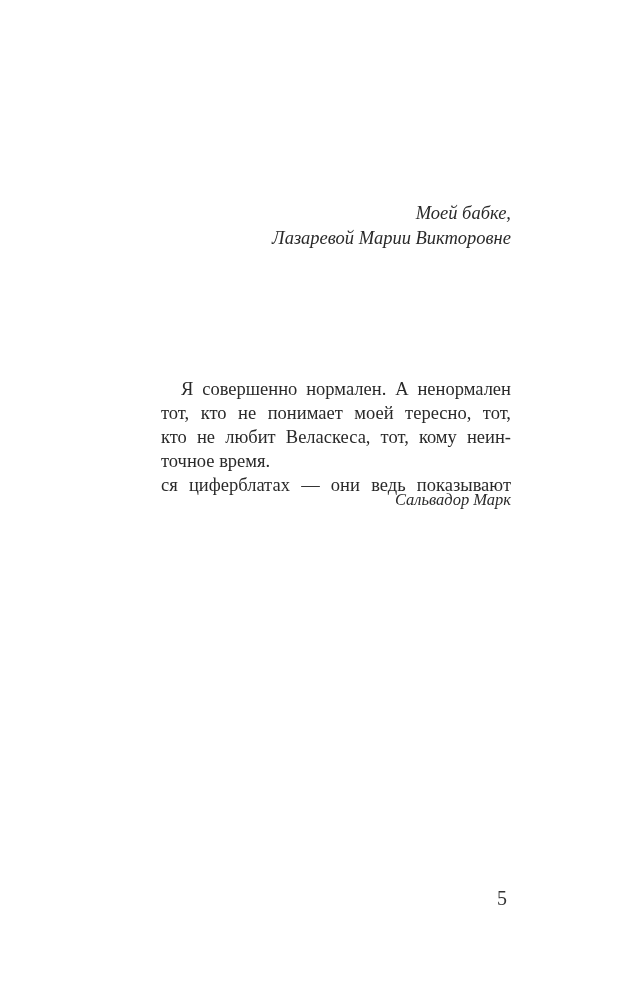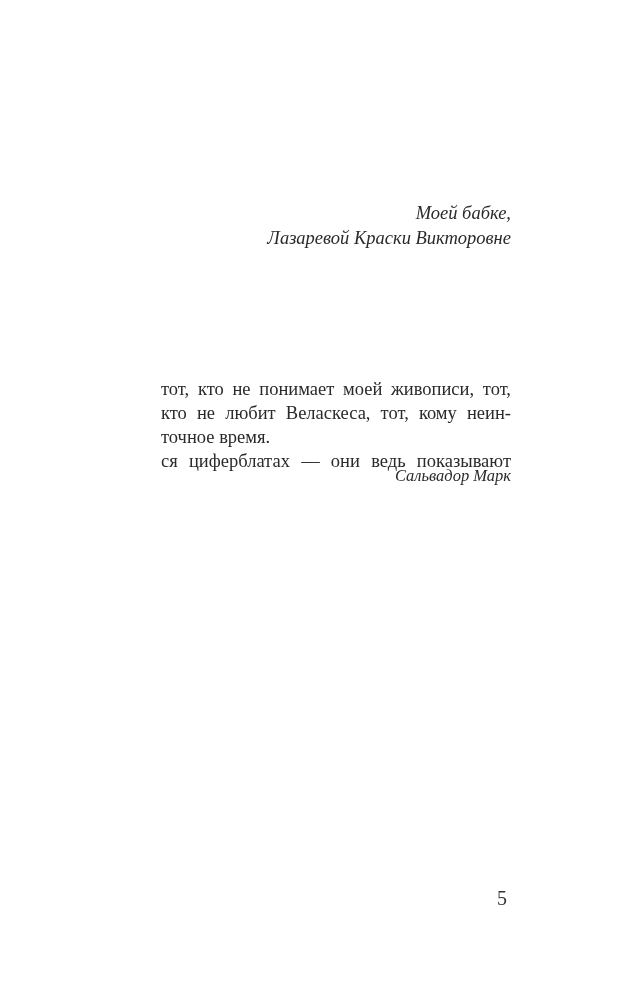--- a/index.html
+++ b/index.html
@@ -69,26 +69,27 @@
       color: #333;
     }
   </style>
 </head>
 <body>
 
 <div class="page">
 
   <div class="dedication">
     <div>Моей бабке,</div>
-    <div>Лазаревой Краски Викторовне</div>
+    <div>Лазаревой Марии Викторовне</div>
   </div>
 
 
   <div class="epigraph ep2">
-    <span class="line justify">тот, кто не понимает моей живописи, тот,</span>
+    <span class="line justify indent">Я совершенно нормален. А ненормален</span>
+    <span class="line justify">тот, кто не понимает моей тересно, тот,</span>
     <span class="line justify">кто не любит Веласкеса, тот, кому неин-</span>
     <span class="line">точное время.</span>
     <span class="line justify">ся циферблатах — они ведь показывают</span>
     <div class="attribution">Сальвадор Марк</div>
   </div>
 
   <div class="page-number">5</div>
 
 </div>
 

